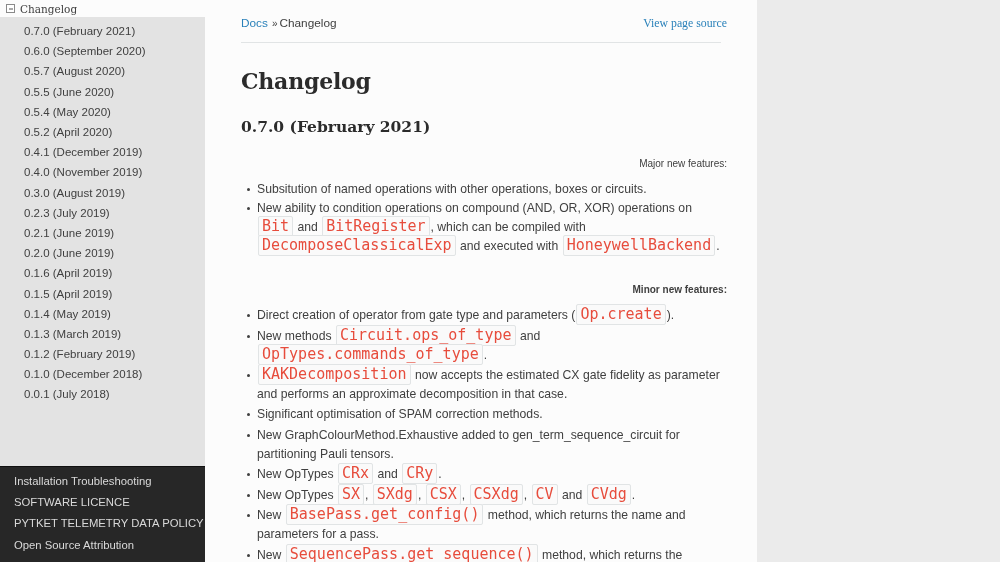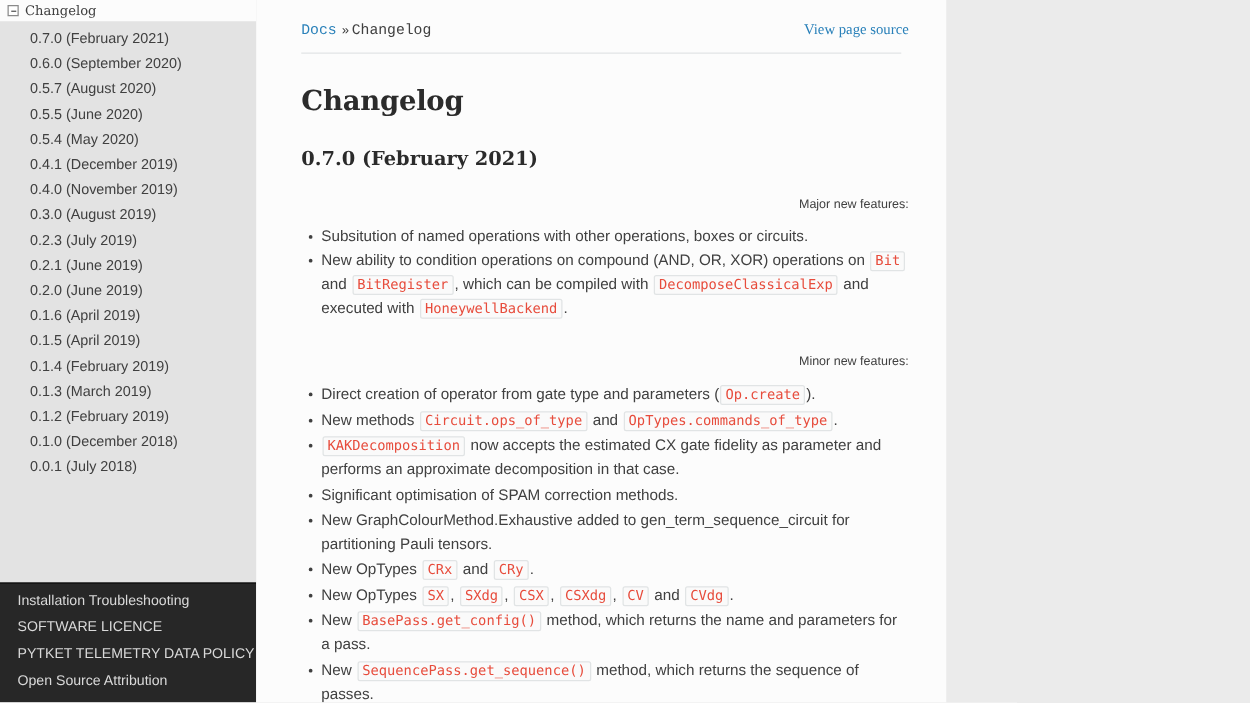--- a/index.html
+++ b/index.html
@@ -89,21 +89,21 @@
     background: #fcfcfc;
     overflow: hidden;
   }
   .breadcrumb-bar {
     padding: 16px 30px 0 36px;
     display: flex;
     align-items: baseline;
     justify-content: space-between;
     font-size: 11.8px;
   }
-  .breadcrumb { white-space: nowrap; font-family: Liberation Mono, monospace; }
+  .breadcrumb { white-space: nowrap; }
   .breadcrumb a {
     color: #2980b9;
     text-decoration: none;
   }
   .breadcrumb .sep {
     color: #404040;
     margin: 0 2px 0 4px;
     font-size: 10px;
   }
   .breadcrumb .crumb-current { color: #404040; }
@@ -139,21 +139,21 @@
     margin: 23px 0 0 0;
     color: #2b2b2b;
   }
   p.lead {
     font-size: 10px;
     line-height: 1.5;
     margin: 20px 0 0 0;
     color: #404040;
     text-align: right;
   }
-  p.lead.minor { margin-top: 26px; }
+  p.lead.minor { margin-top: 26px; font-weight: bold; }
 
   ul.feature-list {
     margin: 9px 0 0 0;
     padding-left: 16px;
     list-style: none;
   }
   ul.feature-list > li {
     position: relative;
     font-size: 12.2px;
     line-height: 1.55;
@@ -166,21 +166,21 @@
     position: absolute;
     left: -10px; top: 8px;
     width: 3px; height: 3px;
     background: #404040;
     border-radius: 50%;
   }
   ul.feature-list.minor > li { margin-bottom: 1.6px; }
 
   code.literal {
     font-family: "DejaVu Sans Mono", "Liberation Mono", monospace;
-    font-size: 11px;
+    font-size: 15px;
     color: #e74c3c;
     background: #fafafa;
     border: 1px solid #e1e4e5;
     border-radius: 2px;
     padding: 0px 3px 1px 3px;
     white-space: nowrap;
     margin: 0 1px;
     vertical-align: baseline;
     line-height: 1.1;
   }
@@ -207,20 +207,23 @@
         <li>
           <a class="version-link" href="#">0.5.7 (August 2020)</a>
         </li>
         <li>
           <a class="version-link" href="#">0.5.5 (June 2020)</a>
         </li>
         <li>
           <a class="version-link" href="#">0.5.4 (May 2020)</a>
         </li>
         <li>
+          <a class="version-link" href="#">0.5.2 (April 2020)</a>
+        </li>
+        <li>
           <a class="version-link" href="#">0.4.1 (December 2019)</a>
         </li>
         <li>
           <a class="version-link" href="#">0.4.0 (November 2019)</a>
         </li>
         <li>
           <a class="version-link" href="#">0.3.0 (August 2019)</a>
         </li>
         <li>
           <a class="version-link" href="#">0.2.3 (July 2019)</a>
@@ -231,21 +234,21 @@
         <li>
           <a class="version-link" href="#">0.2.0 (June 2019)</a>
         </li>
         <li>
           <a class="version-link" href="#">0.1.6 (April 2019)</a>
         </li>
         <li>
           <a class="version-link" href="#">0.1.5 (April 2019)</a>
         </li>
         <li>
-          <a class="version-link" href="#">0.1.4 (February 2019)</a>
+          <a class="version-link" href="#">0.1.4 (May 2019)</a>
         </li>
         <li>
           <a class="version-link" href="#">0.1.3 (March 2019)</a>
         </li>
         <li>
           <a class="version-link" href="#">0.1.2 (February 2019)</a>
         </li>
         <li>
           <a class="version-link" href="#">0.1.0 (December 2018)</a>
         </li>

